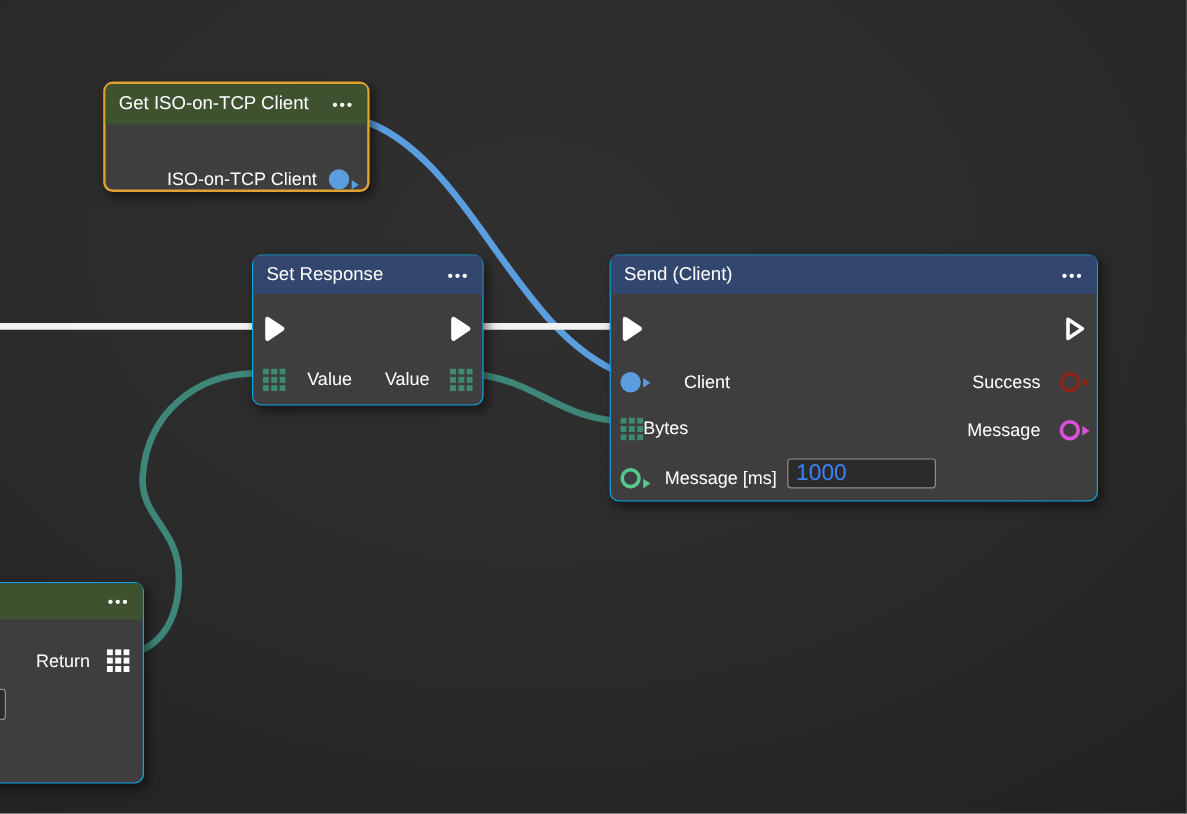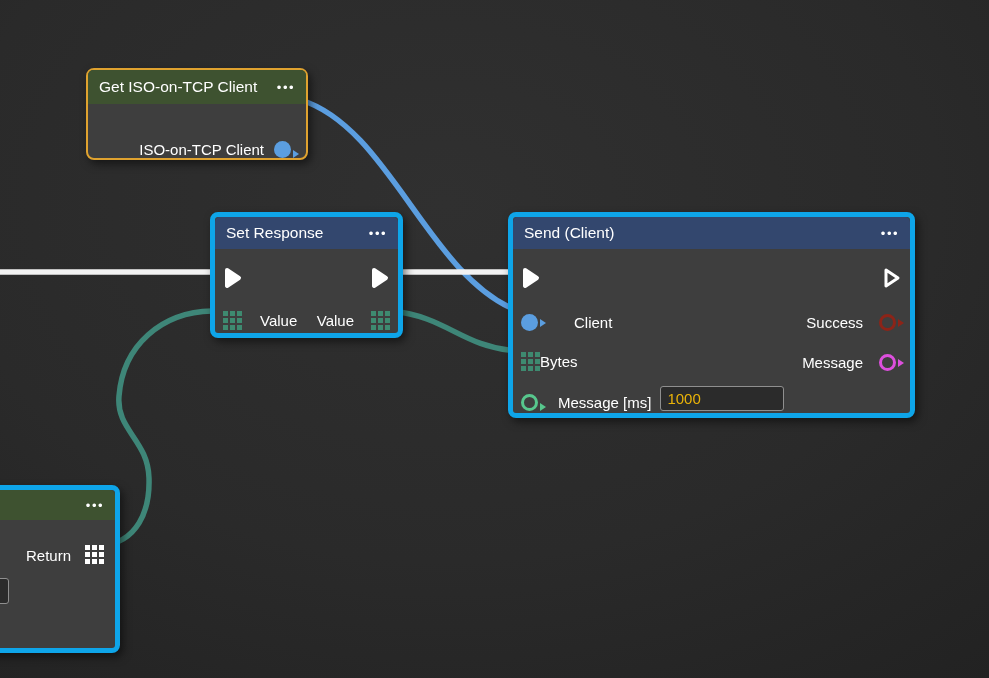--- a/index.html
+++ b/index.html
@@ -10,21 +10,21 @@
     color:#ffffff;
     position:relative;
   }
   #canvas{position:absolute;inset:0;}
   svg.wire-layer{position:absolute;left:0;top:0;pointer-events:none;}
   svg.wire-layer path{pointer-events:stroke;}
 
   .node{
     position:absolute;
     background:#3e3e3e;
-    border:5px solid #0ea5e9;
+    border:1px solid #0ea5e9;
     border-radius:8px;
     box-shadow:3px 4px 9px rgba(0,0,0,0.5);
     box-sizing:border-box;
   }
   .node.selected{border:2.5px solid #dfa22f;}
   .node-header{
     display:flex;align-items:center;justify-content:space-between;
     padding:0 11px;
     border-radius:5px 5px 0 0;
     font-size:15.5px;
@@ -50,23 +50,23 @@
   .arr-magenta{border-left:6px solid #dd4fdd;}
   .gridicon{flex:none;}
   .grid-teal{fill:#3e8a70;}
   .grid-white{fill:#ffffff;}
   .execpin{flex:none;}
 
   .val-input{
     background:#2b2b2b;
     border:1.5px solid #8f8f8f;
     border-radius:3px;
-    color:#eab308;
+    color:#3b82f6;
     font-family:"Liberation Sans", sans-serif;
-    font-size:15px;
+    font-size:19px;
     height:25px;
     padding:0 6px;
     box-sizing:border-box;
     outline:none;
   }
 </style>
 </head>
 <body>
 
 <div id="canvas">

